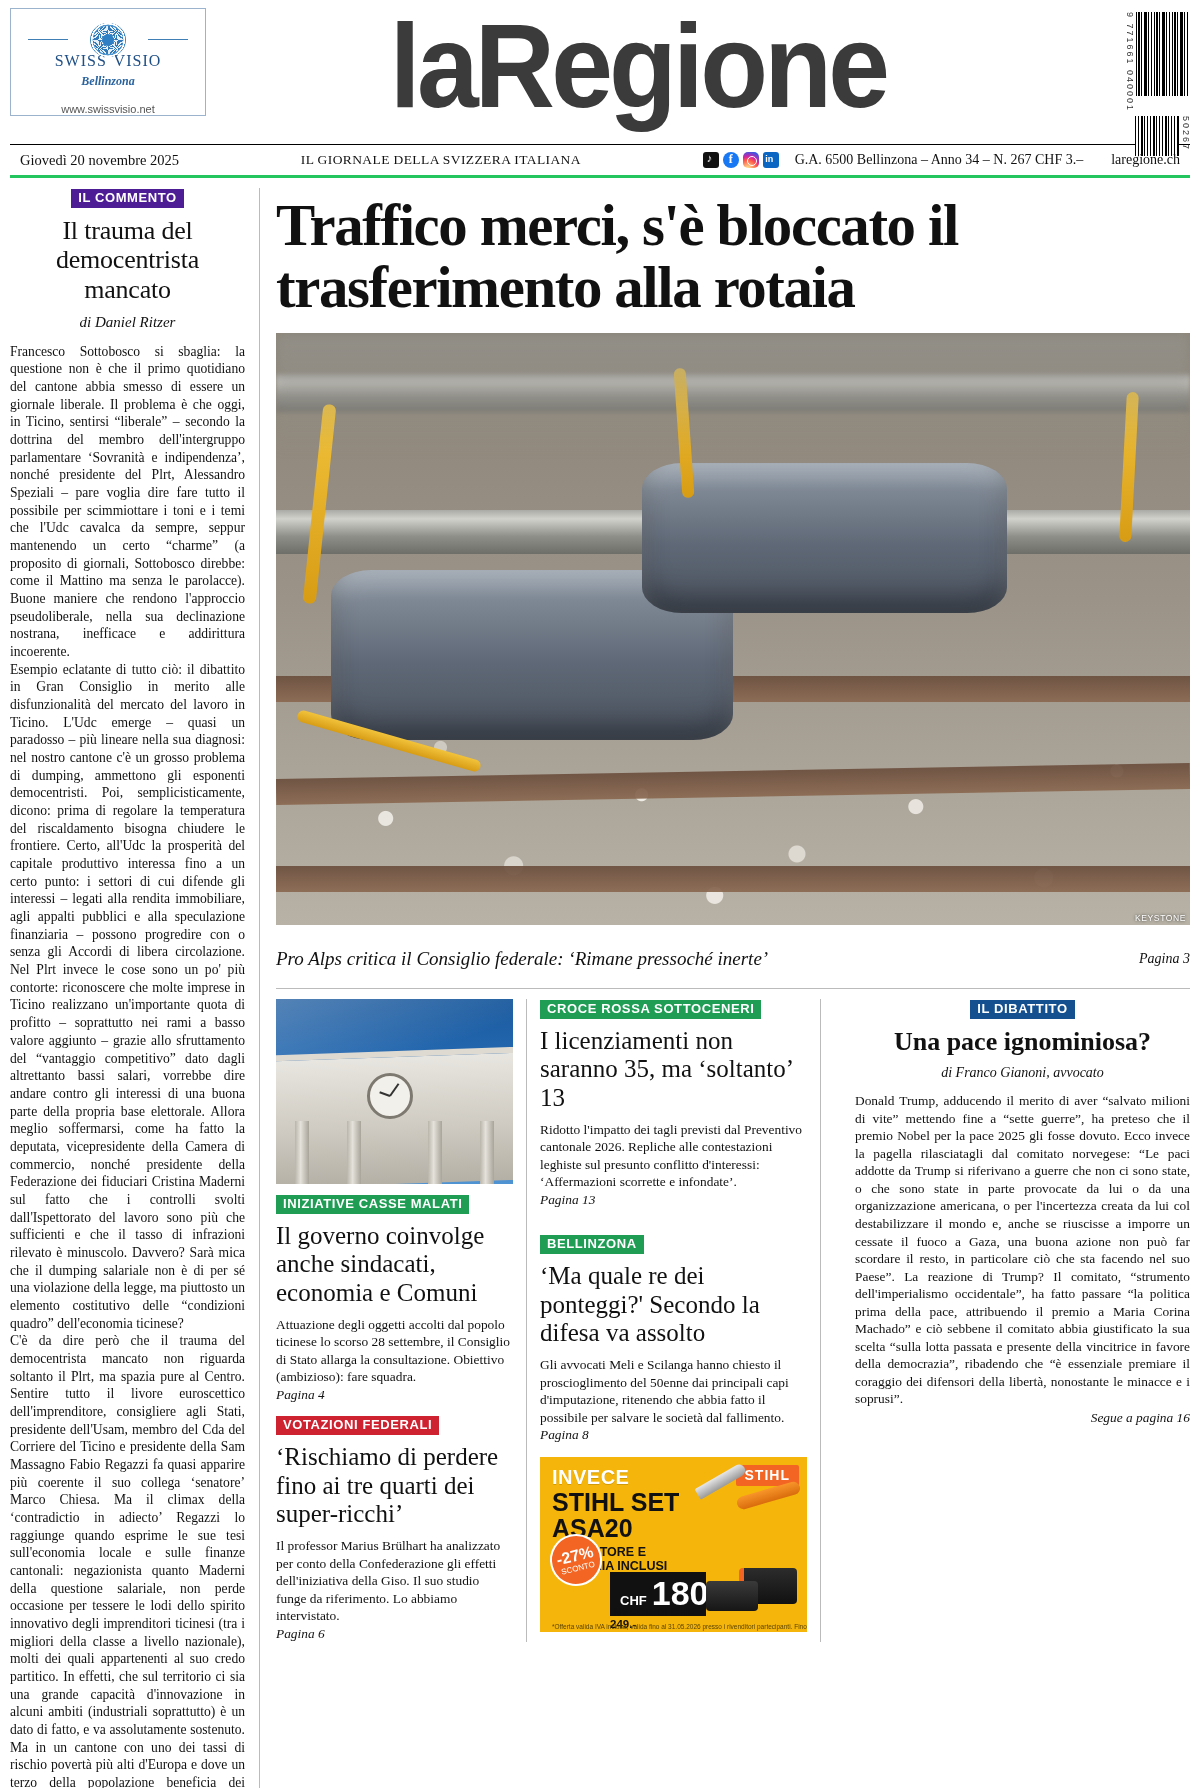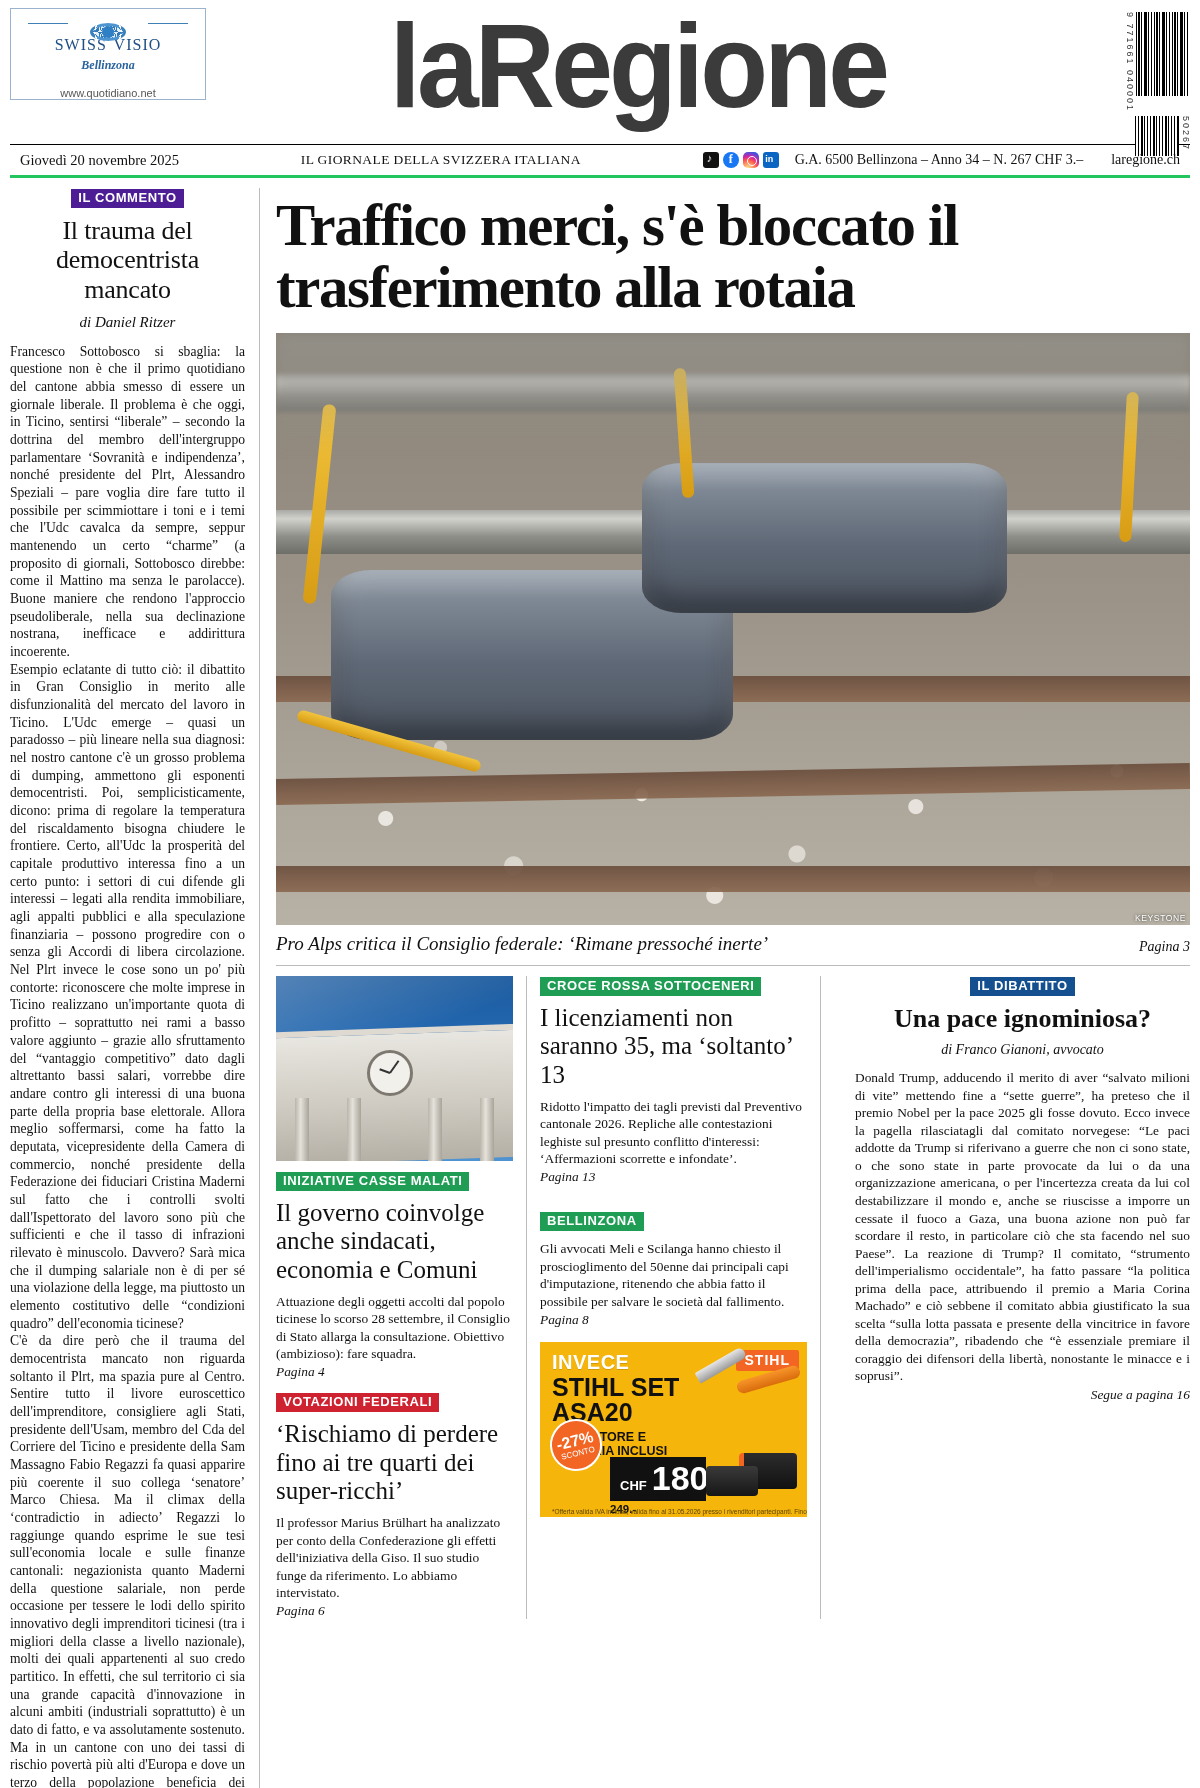--- a/index.html
+++ b/index.html
@@ -17,21 +17,21 @@
   }
 
   
   .masthead {
     display: flex;
     align-items: flex-start;
     padding: 8px 10px 0 10px;
     height: 140px;
   }
   .ad-logo {
-    width: 196px; height: 92px;
+    width: 196px; height: 108px;
     border: 1px solid #9bb3cc;
     display: flex; flex-direction: column;
     align-items: center; justify-content: flex-start;
     padding-top: 14px;
     flex: 0 0 auto;
   }
   .sv-burst {
     width: 36px; height: 36px; border-radius: 50%;
     background:
       radial-gradient(circle at 50% 50%, #2f7fc4 0 22%, #ffffff 23% 28%, #4d95d1 29% 62%, #ffffff 63% 68%, #3a82bd 69% 100%);
@@ -295,23 +295,23 @@
     filter: blur(6px);
   }
   .ph-credit {
     position: absolute; right: 4px; bottom: 2px;
     font-family: "Liberation Sans", sans-serif;
     font-size: 8.5px; color: #fff; letter-spacing: .6px;
     text-shadow: 0 0 3px rgba(0,0,0,.8);
   }
 
   .cap-row {
-    display: flex; align-items: flex-end;
-    margin-top: 8px;
-    padding-bottom: 10px;
+    display: flex; align-items: center;
+    margin-top: 23px;
+    padding-bottom: 18px;
     border-bottom: 1px solid #bbb;
   }
   .cap-text {
     flex: 1;
     font-family: "Liberation Serif", serif;
     font-style: italic;
     font-size: 19px;
   }
   .cap-page {
     font-family: "Liberation Serif", serif;
@@ -517,21 +517,21 @@
 <div class="masthead">
 
   <div class="ad-logo">
     <div class="sv-burst"></div>
     <div class="sv-rule-row">
       <div class="sv-rule left"></div>
         <div class="sv-rule right"></div>
     </div>
     <div class="sv-name">Swiss Visio</div>
     <div class="sv-city">Bellinzona</div>
-    <div class="sv-url">www.quotidiano.net</div>
+    <div class="sv-url">www.swissvisio.net</div>
   </div>
 
   <div class="logotype-wrap">
     <div class="logotype">laRegione</div>
   </div>
 
   <div class="barcodes">
     <div class="bc-row">
       <div class="bc-digits">9 771661 040001</div>
       <div class="bc-main"></div>
@@ -628,20 +628,21 @@
         <div class="kick-wrap first" style="margin-top:0;">
           <span class="kicker green">CROCE ROSSA SOTTOCENERI</span>
         </div>
         <h3 class="b-title">I licenziamenti non saranno 35, ma ‘soltanto’ 13</h3>
         <p class="b-lead">Ridotto l'impatto dei tagli previsti dal Preventivo cantonale 2026. Repliche alle contestazioni leghiste sul presunto conflitto d'interessi: ‘Affermazioni scorrette e infondate’.</p>
         <div class="b-page">Pagina 13</div>
 
         <div class="kick-wrap" style="margin-top:26px;">
           <span class="kicker green">BELLINZONA</span>
         </div>
+        <h3 class="b-title">‘Ma quale re dei ponteggi?' Secondo la difesa va assolto</h3>
         <p class="b-lead">Gli avvocati Meli e Scilanga hanno chiesto il proscioglimento del 50enne dai principali capi d'imputazione, ritenendo che abbia fatto il possibile per salvare le società dal fallimento.</p>
         <div class="b-page">Pagina 8</div>
 
         <div class="stihl-ad">
           <div class="ad-left">
             <div class="ad-cesoia">INVECE</div>
             <div class="ad-model">STIHL SET ASA20</div>
             <div class="ad-sub">CARICATORE E BATTERIA INCLUSI</div>
             <div class="ad-badge">
               <b>-27%</b>

